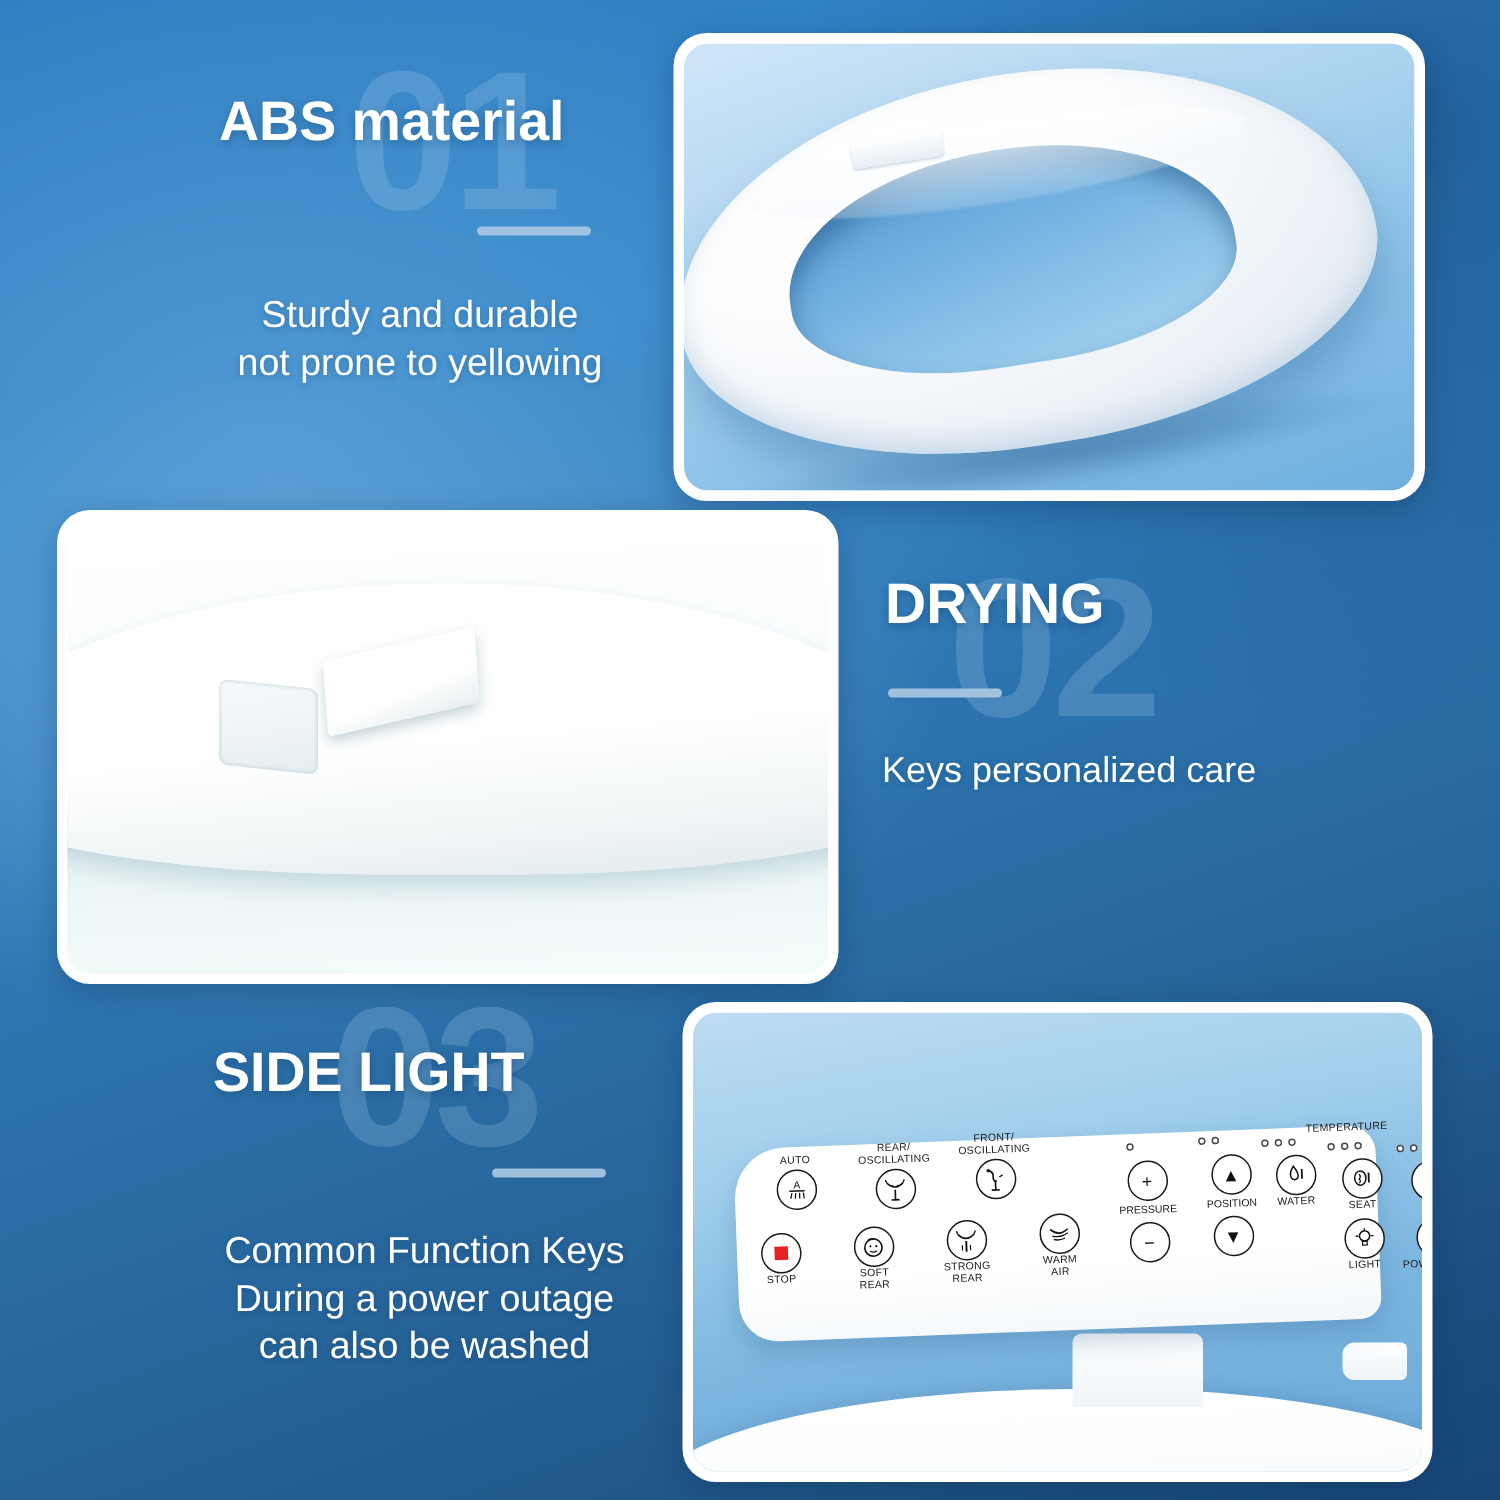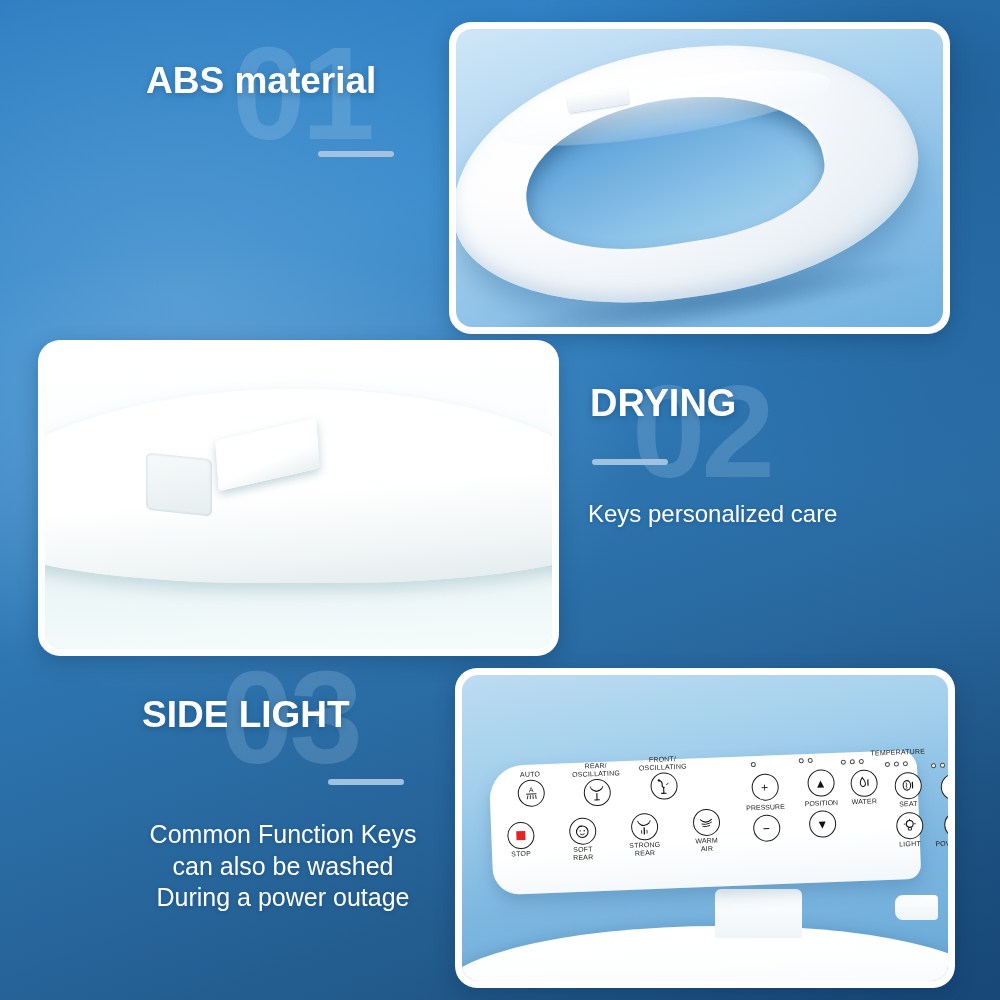--- a/index.html
+++ b/index.html
@@ -283,20 +283,24 @@
 
 <div id="bg">
   <div class="bg-base"></div>
   <div class="bg-sheen"></div>
 </div>
 
 <div class="txt" id="sec-01">
   <div class="ghost">01</div>
   <h2 class="head">ABS material</h2>
   <div class="rule"></div>
+  <div class="body-txt">
+    <div>Sturdy and durable</div>
+    <div>not prone to yellowing</div>
+  </div>
 </div>
 
 <div class="card" id="card-seat">
   <div class="card-inner">
     <div class="ph-seat">
       <div class="ring-outer">
         <div class="ring-shadow"></div>
         <div class="ring-body">
           <div class="ring-hole"></div>
           <div class="ring-lip"></div>
@@ -332,22 +336,22 @@
     <div>Keys personalized care</div>
   </div>
 </div>
 
 <div class="txt" id="sec-03">
   <div class="ghost">03</div>
   <h2 class="head">SIDE LIGHT</h2>
   <div class="rule"></div>
   <div class="body-txt">
     <div>Common Function Keys</div>
+    <div>During a power outage</div>
     <div>can also be washed</div>
-    <div>During a power outage</div>
   </div>
 </div>
 
 <div class="card" id="card-panel">
   <div class="card-inner">
     <div class="ph-panel">
 
       <div class="seat-base"></div>
       <div class="seat-neck"></div>
       <div class="seat-knob"></div>

